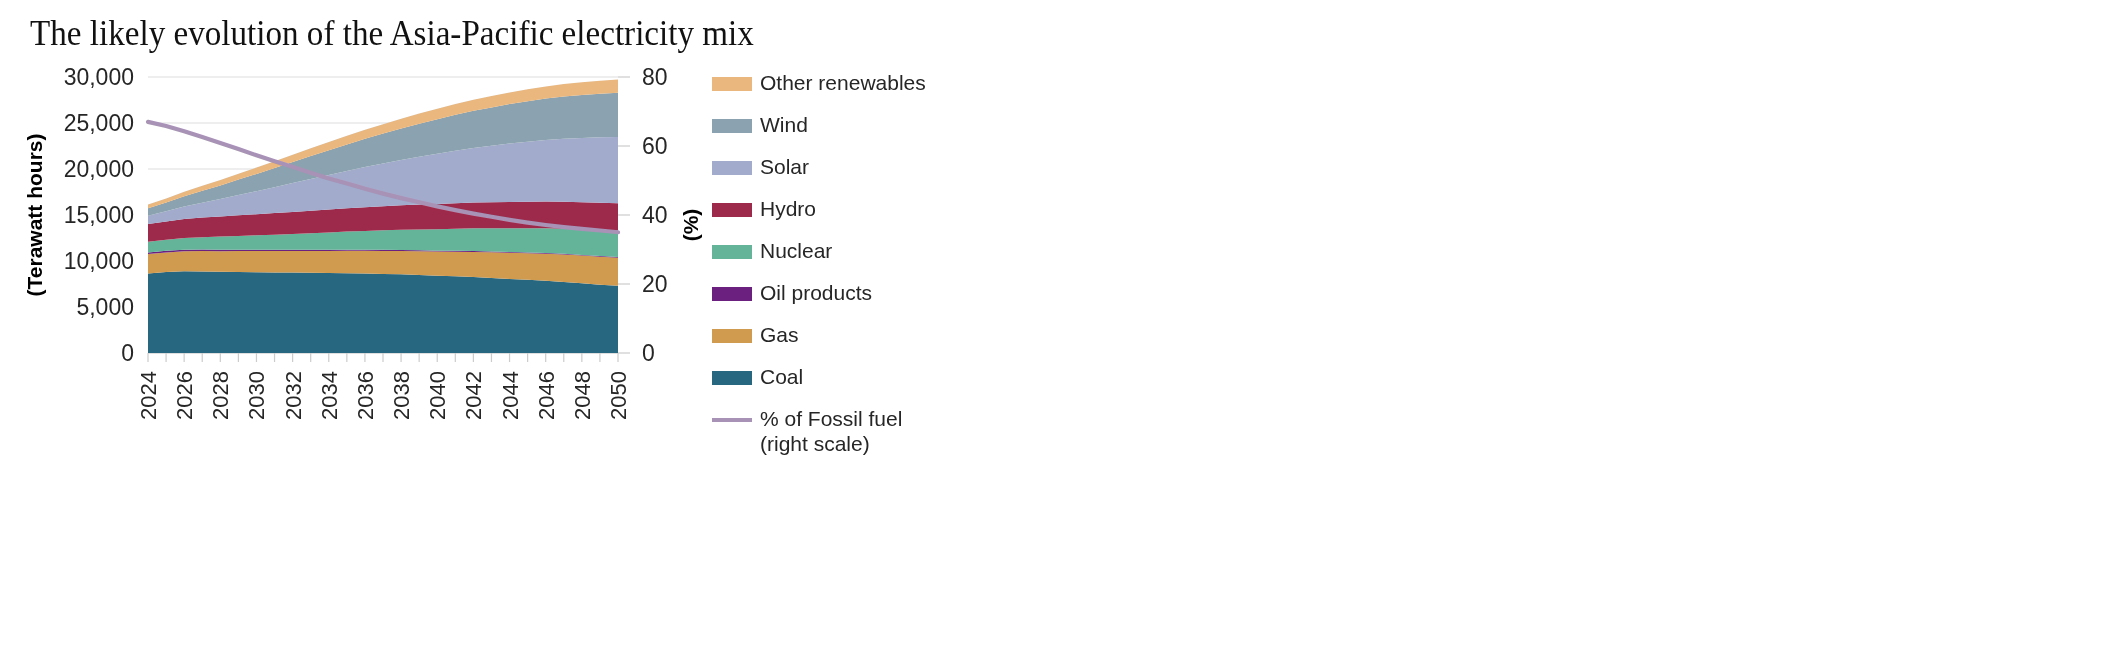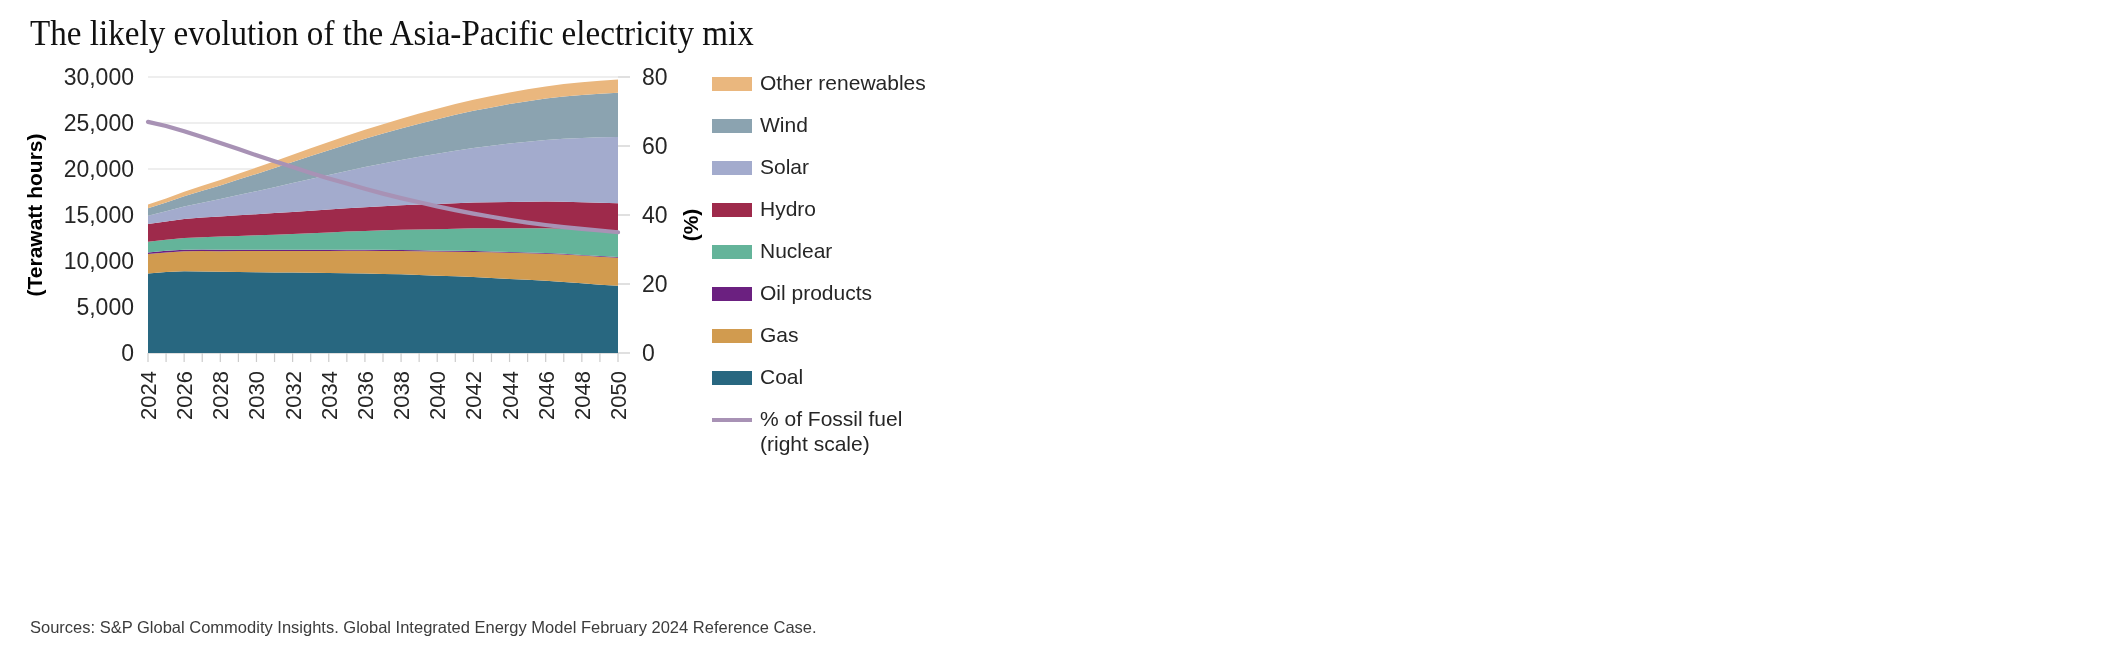--- a/index.html
+++ b/index.html
@@ -138,21 +138,20 @@
           <text x="760" y="245" class="legendText">Oil products</text>
           <rect x="712" y="274" width="40" height="14" fill="#d19b4f"></rect>
           <text x="760" y="287" class="legendText">Gas</text>
           <rect x="712" y="316" width="40" height="14" fill="#286780"></rect>
           <text x="760" y="329" class="legendText">Coal</text>
           <line x1="712" x2="752" y1="365" y2="365" stroke="#a892b5" stroke-width="4"></line>
           <text x="760" y="371" class="legendText">% of Fossil fuel</text>
           <text x="760" y="396" class="legendText">(right scale)</text>
         </svg>
     </div>
-    <div class="source source-left">Sources: S&amp;P Global Commodity Insights. Global Integrated Energy Model February 2024 Reference Case.</div>
   </div>
 
   <div class="panel panel-right">
     
     
     
   </div>
 
 </div>
 

